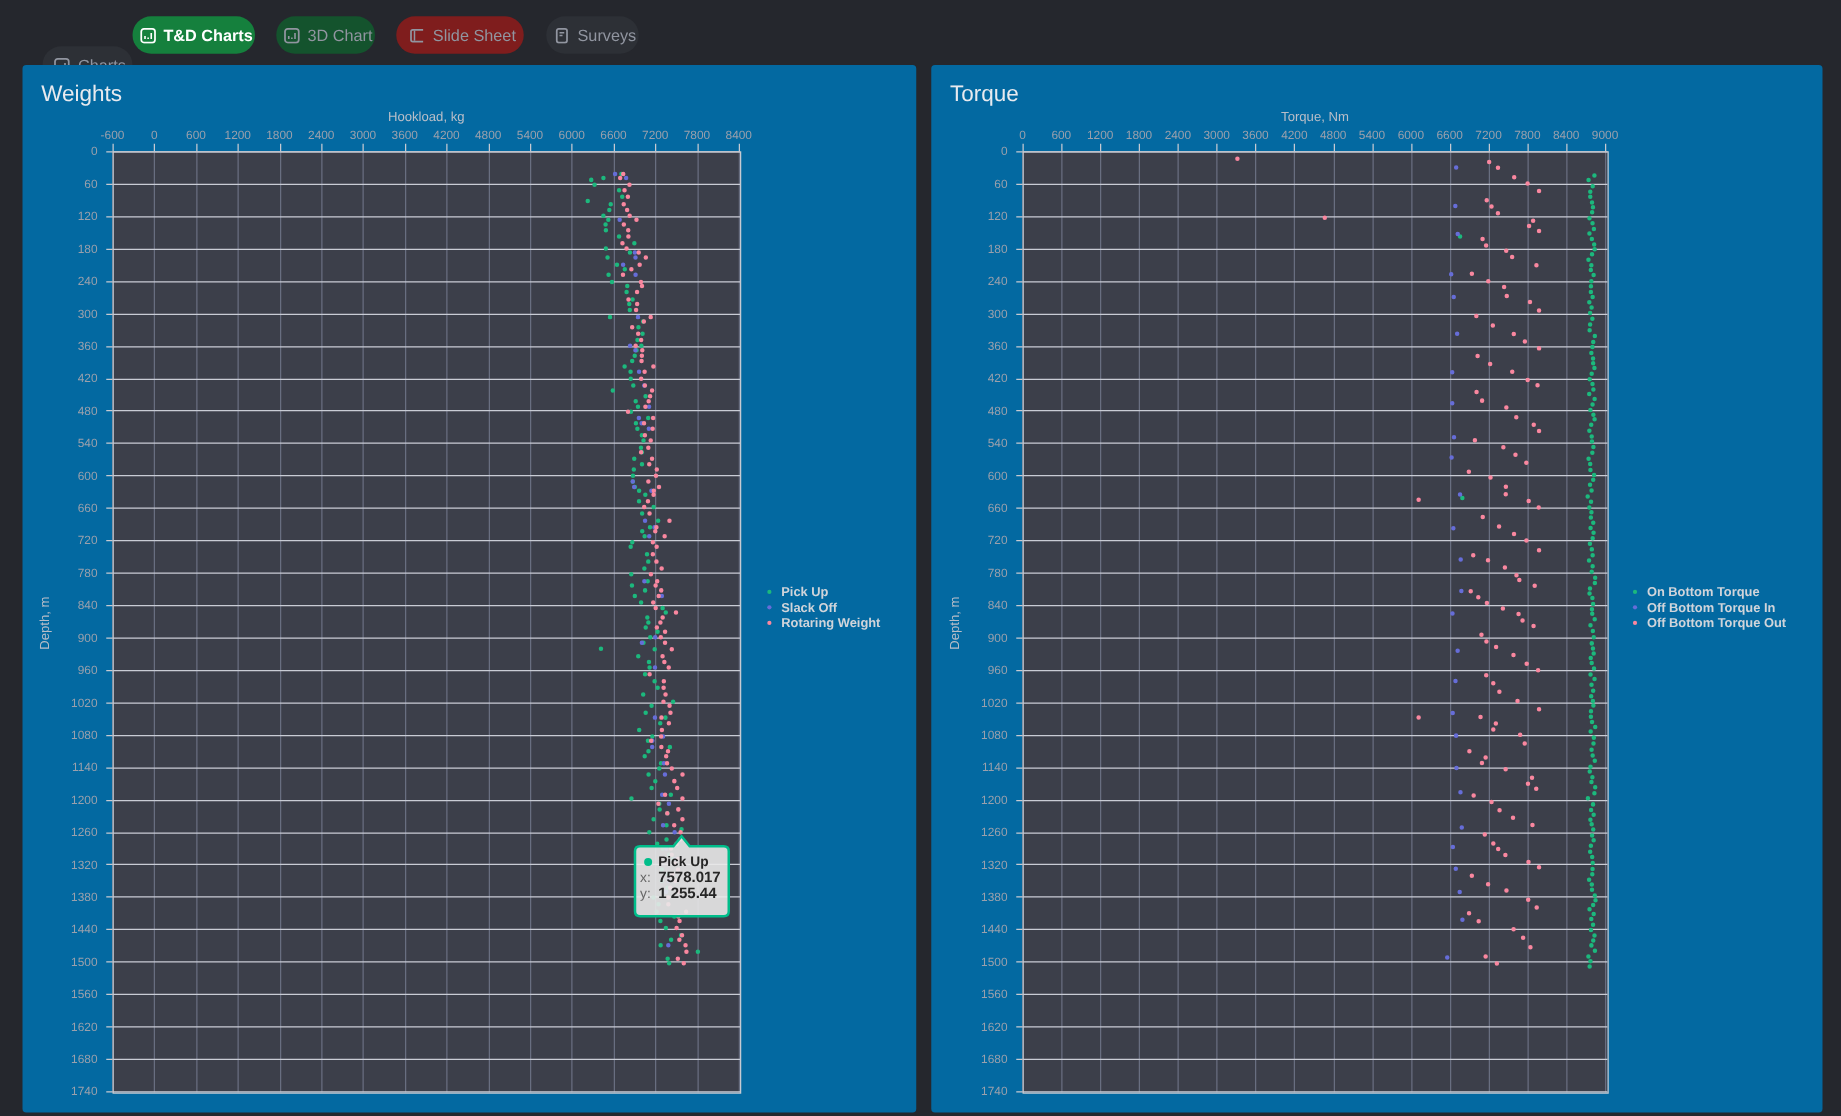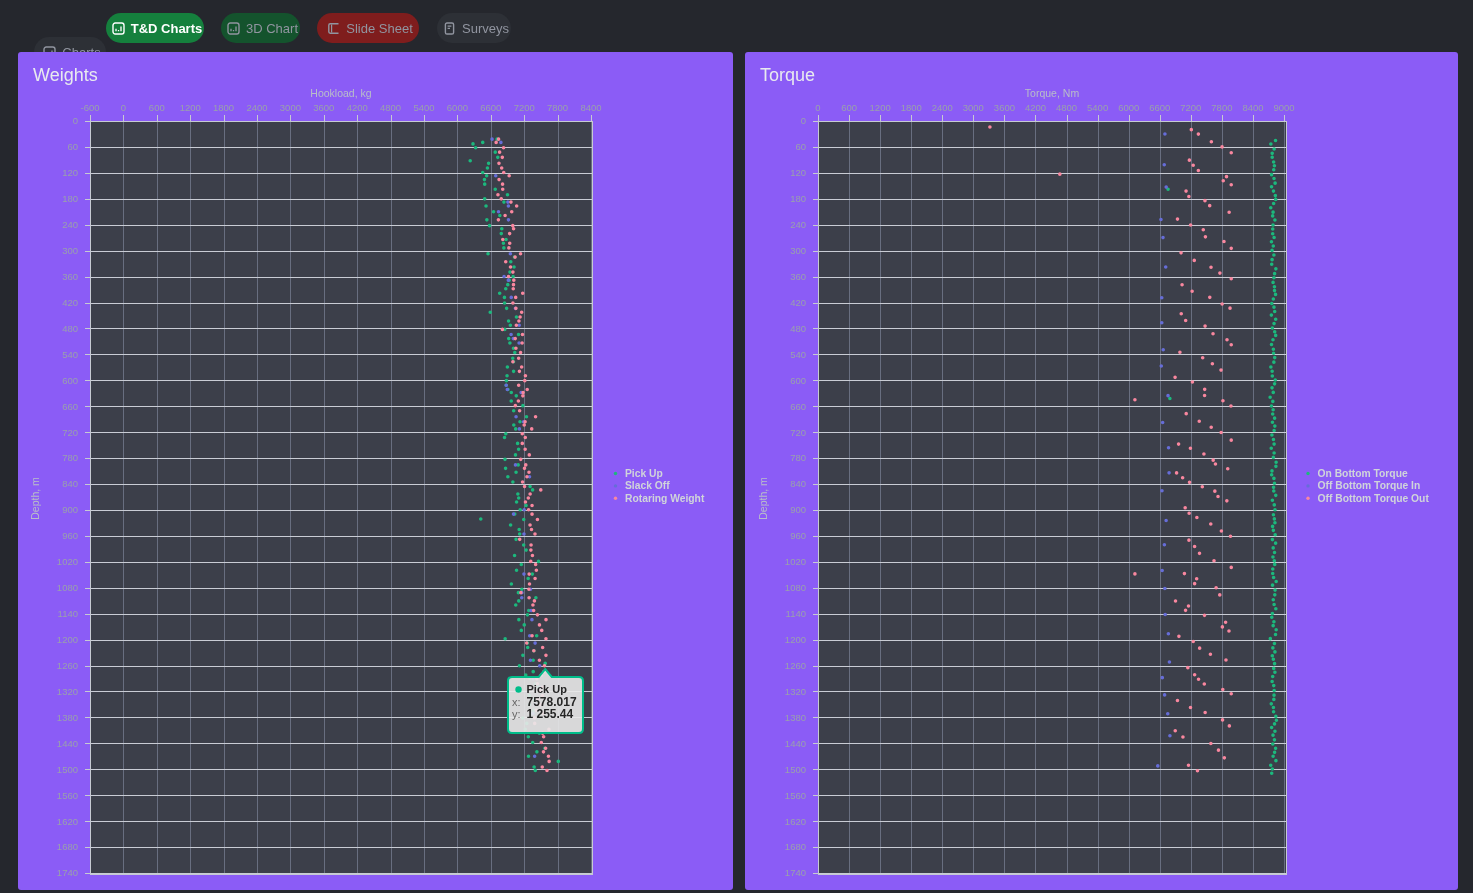--- a/index.html
+++ b/index.html
@@ -1,16 +1,16 @@
 <!DOCTYPE html>
 <html><head><meta charset="utf-8">
 <style>
 html,body{margin:0;padding:0;background:#25272d;width:1473px;height:893px;overflow:hidden;
 font-family:"Liberation Sans",sans-serif;}
-.panel{position:absolute;background:#8b5cf6;border-radius:3px;}
+.panel{position:absolute;background:#0369a1;border-radius:3px;}
 .ptitle{position:absolute;font-size:18px;font-weight:500;color:#e8eaef;}
 svg text{font-family:"Liberation Sans",sans-serif;}
 </style></head>
 <body>
 <div style="position:absolute;left:34px;top:13px;width:72px;height:30px;background:#2d3036;border-radius:15px;display:flex;align-items:center;justify-content:center;gap:6px;padding-left:4px;box-sizing:border-box;margin-top:24px;">
     <svg width="13" height="13" viewBox="0 0 13 13" fill="none">
       <rect x="1" y="1" width="11" height="11" rx="2.2" stroke="#9195a0" stroke-width="1.4"></rect>
       <path d="M4 9.2V6.8M6.5 9.2V8M9 9.2V4.4" stroke="#9195a0" stroke-width="1.3"></path>
     </svg>
     <span style="font-size:13px;color:#9195a0;font-weight:400;">Charts</span>

